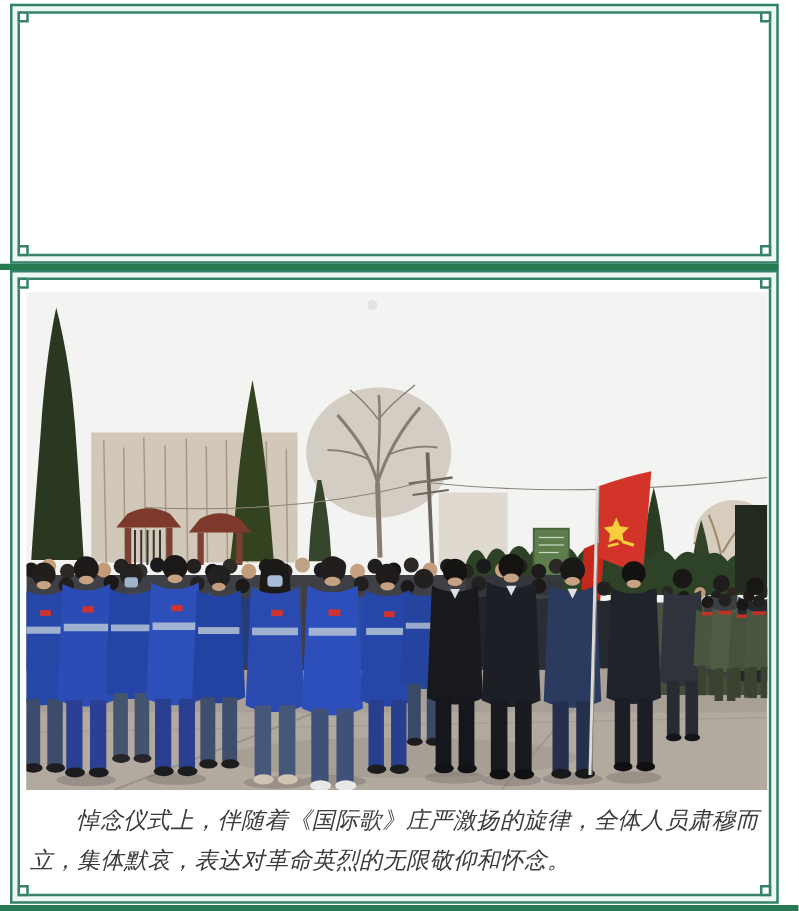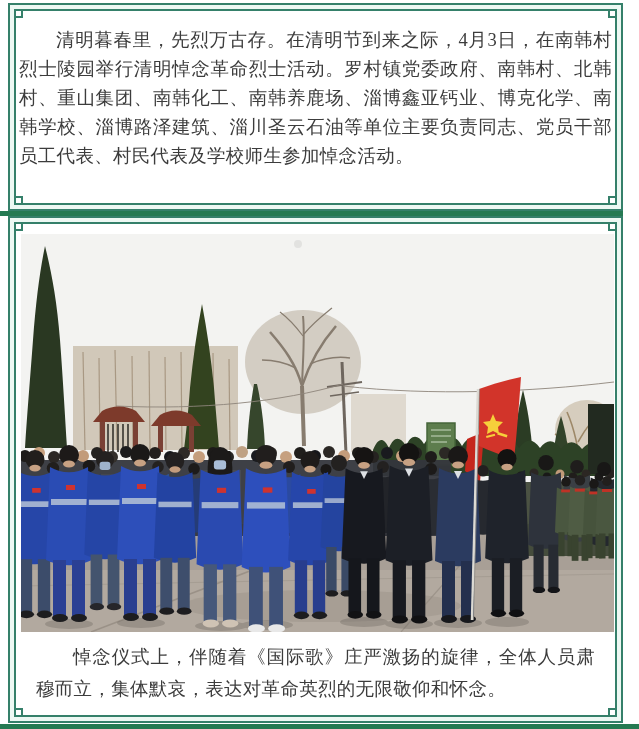--- a/index.html
+++ b/index.html
@@ -19,35 +19,34 @@
   .sq.br{bottom:-2px;right:-2px;}
 
   #box1{top:3px;left:8px;width:615px;height:208px;}
   #divider{position:absolute;top:211px;left:0;width:623px;height:5px;background:var(--band);}
   #box2{top:216px;left:8px;width:615px;height:507px;}
   #bottomband{position:absolute;top:724px;left:0;width:639px;height:5px;background:var(--band);}
 
   p.article{margin:0;padding:15px 3px 0 3px;font-size:18.5px;line-height:29px;color:var(--ink);
             text-align:justify;text-indent:2em;letter-spacing:0.3px;}
   .photo-wrap{margin:10px 0 0 5px;width:593px;height:398px;background:#f3f3f1;overflow:hidden;}
-  p.caption{margin:9px 0 0 0;padding:0 20px;font-size:18.5px;line-height:32px;color:var(--ink);
-            text-align:justify;text-indent:2em;letter-spacing:0.3px;}
+  p.caption{margin:9px 0 0 0;padding:0 8px;font-size:18.5px;line-height:32px;color:var(--ink);
+            text-align:justify;text-indent:2em;letter-spacing:0.3px;font-style:italic;}
 </style>
 </head>
 <body>
 
 <div class="page">
 
   <div class="artbox" id="box1">
     <div class="artbox-inner">
       <span class="sq tl"></span>
       <span class="sq tr"></span>
       <span class="sq bl"></span>
       <span class="sq br"></span>
-      <p class="article">清明暮春里，先烈万古存。在清明节到来之际，4月3日，在南韩村烈士陵园举行清明悼念革命烈士活动。罗村镇党委政府、南韩村、北韩村、重山集团、南韩化工、南韩养鹿场、淄博鑫亚钙业、博克化学、南韩学校、淄博路泽建筑、淄川圣云石油等单位主要负责同志、党员干部员工代表、村民代表及学校师生参加悼念活动。</p>
     </div>
   </div>
 
   <div id="divider"></div>
 
   <div class="artbox" id="box2">
     <div class="artbox-inner">
       <span class="sq tl"></span>
       <span class="sq tr"></span>
       <span class="sq bl"></span>

